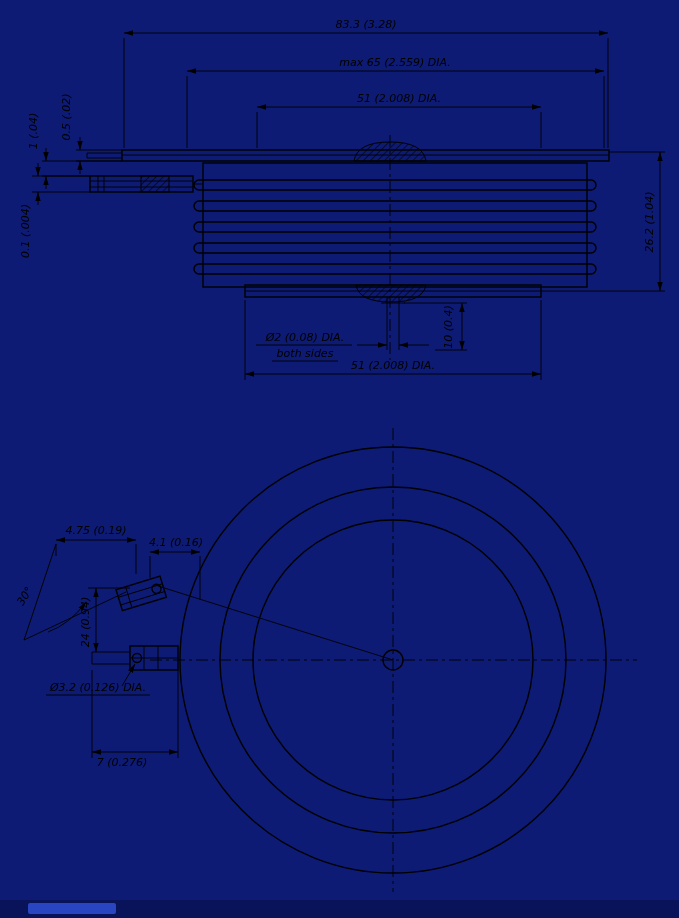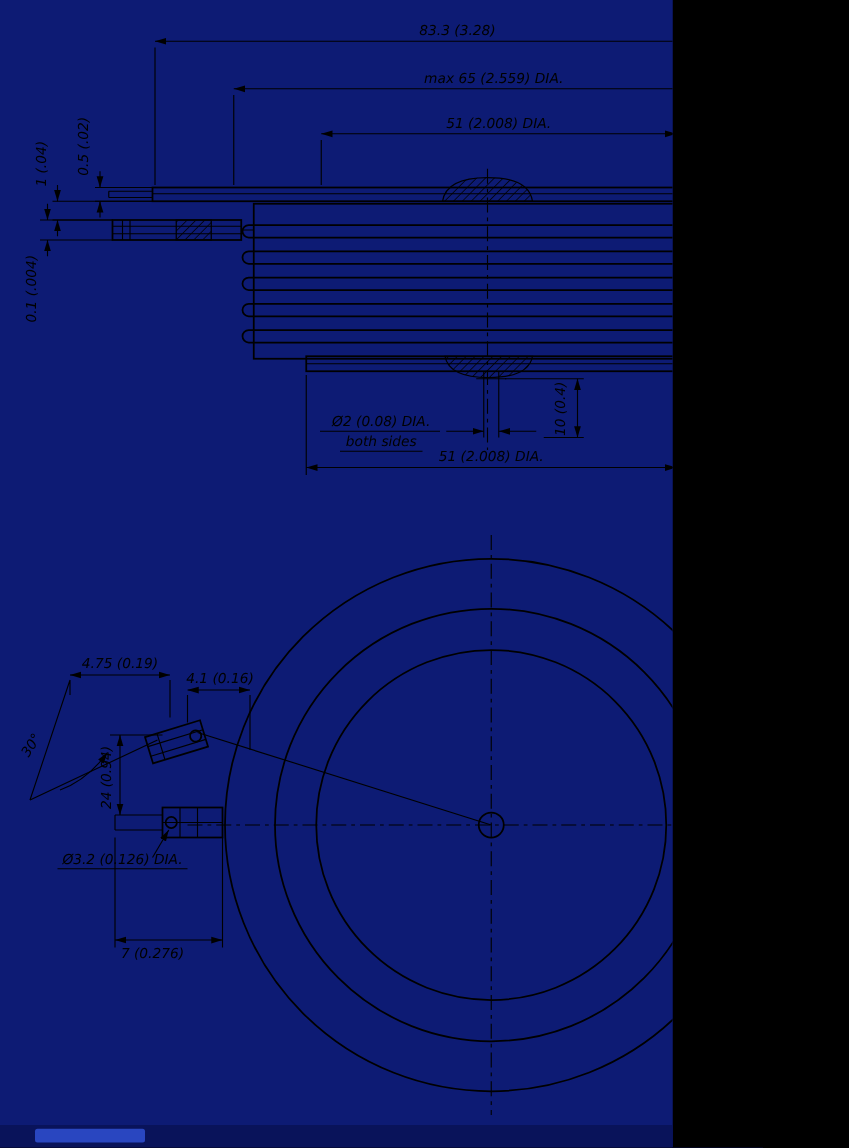--- a/index.html
+++ b/index.html
@@ -1,16 +1,16 @@
 <!DOCTYPE html>
 <html><head>
 <meta charset="utf-8">
 <style>
   html,body{margin:0;padding:0;background:#000;}
-  .page{position:relative;width:538px;height:918px;overflow:hidden;background:#0d1b74;}
+  .page{position:relative;width:679px;height:918px;overflow:hidden;background:#0d1b74;}
   svg{position:absolute;left:0;top:0;}
   svg text{fill:#000;font:italic 11px "DejaVu Sans", sans-serif;}
   .ol{stroke:#000;stroke-width:1.4;fill:none;}
   .th{stroke:#000;stroke-width:0.9;fill:none;}
   .cl{stroke:#000;stroke-width:0.9;fill:none;stroke-dasharray:12 4 3 4;}
   .ht{fill:url(#hatch);stroke:#000;stroke-width:1;}
 </style>
 </head>
 <body>
 

